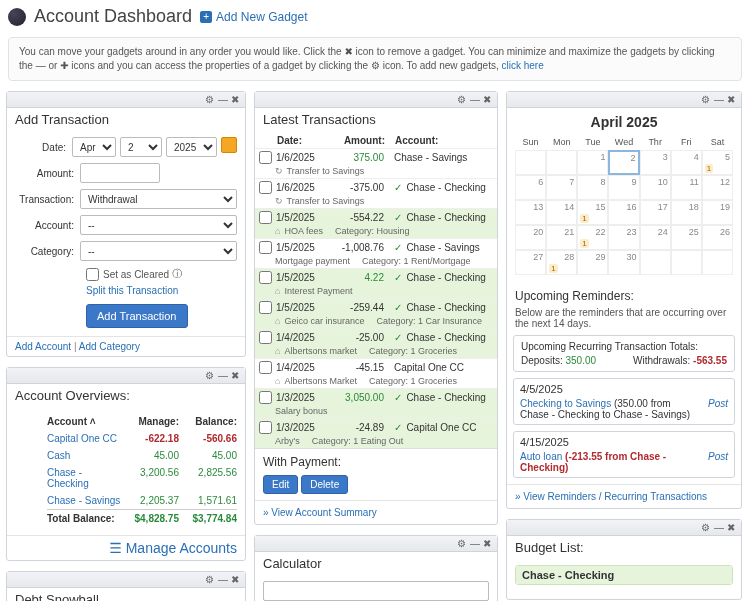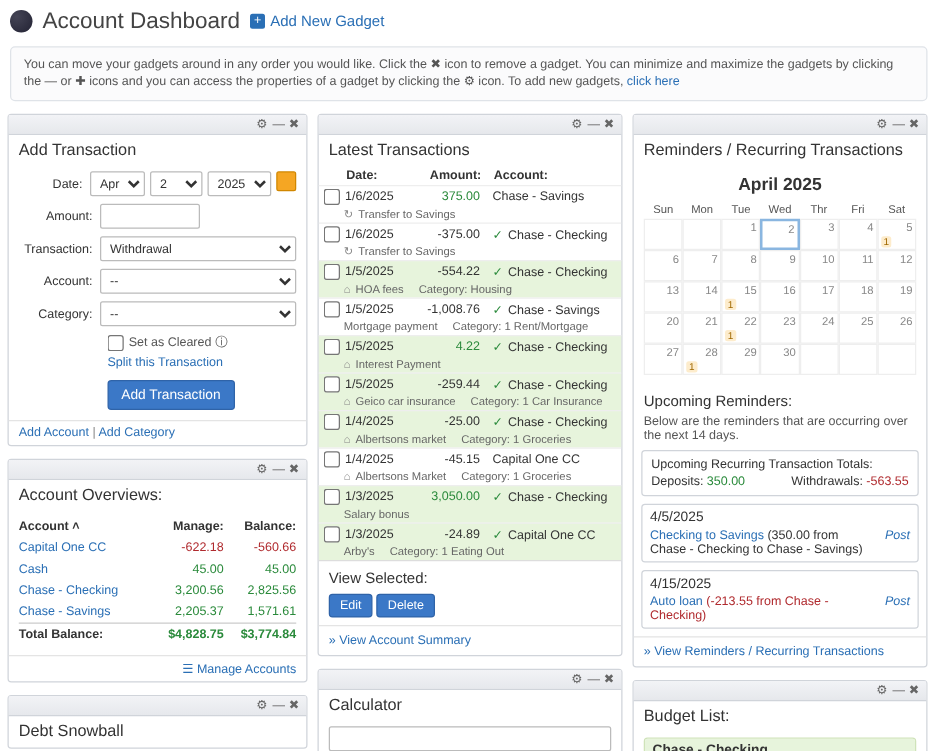--- a/index.html
+++ b/index.html
@@ -29,30 +29,30 @@
 select { height: 20px; }
 .date-selects select { min-width: 42px; }
 .cal-btn { width: 16px; height: 16px; background: #f5a623; border: 1px solid #d18700; border-radius: 2px; }
 .cb-row { margin-left: 71px; display: flex; align-items: center; font-size: 10px; color: #555; margin-bottom: 4px; }
 .cb-row input { margin-right: 4px; }
 .split-link { margin-left: 71px; display: block; color: #2a6fb5; font-size: 10px; margin-bottom: 8px; }
 .btn-primary { background: #3b78c7; border: 1px solid #2f63a8; color: #fff; padding: 5px 10px; font-size: 11px; border-radius: 3px; cursor: pointer; margin-left: 71px; }
 .btn-small { background: #3b78c7; border: 1px solid #2f63a8; color: #fff; padding: 3px 8px; font-size: 10px; border-radius: 3px; cursor: pointer; }
 .link-row { padding: 4px 8px; border-top: 1px solid #e4e4e4; font-size: 10px; color: #2a6fb5; }
 .link-row span { color: #888; }
-.ov-head, .ov-row { display: flex; font-size: 10px; padding: 3px 0; }
+.ov-head, .ov-row { display: flex; font-size: 10px; padding: 3px 0; margin-left: 32px; }
 .ov-head { font-weight: bold; }
 .ov-col1 { flex: 1; }
 .ov-col2, .ov-col3 { width: 58px; text-align: right; }
 .ov-row a { color: #2a6fb5; }
-.neg { color: #b02a2e; }
+.neg { color: #b02a2e; font-weight: bold; }
 .pos { color: #2a8a3b; }
 .ov-total { border-top: 1px solid #ccc; font-weight: bold; }
 .ov-footer { text-align: right; padding: 4px 8px; border-top: 1px solid #e4e4e4; }
-.ov-footer a { color: #2a6fb5; font-size: 10px; }
+.ov-footer a { color: #2a6fb5; font-size: 14px; }
 .tx-head { display: flex; font-size: 10px; font-weight: bold; padding: 2px 4px; }
 .tx-date { width: 58px; }
 .tx-amt { width: 50px; text-align: right; }
 .tx-acct { flex: 1; padding-left: 10px; }
 .tx-row { border-top: 1px solid #eee; }
 .tx-row.alt { background: #e7f4dc; }
 .tx-line1 { display: flex; align-items: center; font-size: 10px; padding: 2px 4px; justify-content: flex-end; }
 .tx-line1 input { margin-right: 4px; }
 .tx-line2 { display: flex; align-items: center; font-size: 9px; color: #666; padding: 0 4px 2px 20px; }
 .tx-check { color: #2a8a3b; margin-right: 4px; }
@@ -310,21 +310,21 @@
             <div class="tx-line1">
               <input type="checkbox" style="">
               <div class="tx-date">1/3/2025</div>
               <div class="tx-amt ">-24.89</div>
               <div class="tx-acct"><span class="tx-check">✓</span>Capital One CC</div>
             </div>
             <div class="tx-line2">Arby's<br><span style="margin-left:12px">Category: 1 Eating Out</span></div>
           </div>
         </div>
     <div class="ws">
-      <div class="ws-title">View Selected:</div>
+      <div class="ws-title">With Payment:</div>
       <button class="btn-small">Edit</button>
       <button class="btn-small">Delete</button>
     </div>
     <a class="panel-foot-link">» <span>View Account Summary</span></a>
   </div>
 
   <div class="panel">
     <div class="titlebar">
       <span class="ticon">⚙</span>
       <span class="ticon">—</span>
@@ -340,21 +340,20 @@
 </div>
 
 <div class="col c3">
 
   <div class="panel">
     <div class="titlebar">
       <span class="ticon">⚙</span>
       <span class="ticon">—</span>
       <span class="ticon">✖</span>
     </div>
-    <h2>Reminders / Recurring Transactions</h2>
     <div class="body">
       <div class="cal-month-head">April 2025</div>
       <div class="cal-grid" id="cal-dow">
             <div class="cal-dow">Sun</div>
             <div class="cal-dow">Mon</div>
             <div class="cal-dow">Tue</div>
             <div class="cal-dow">Wed</div>
             <div class="cal-dow">Thr</div>
             <div class="cal-dow">Fri</div>
             <div class="cal-dow">Sat</div>

